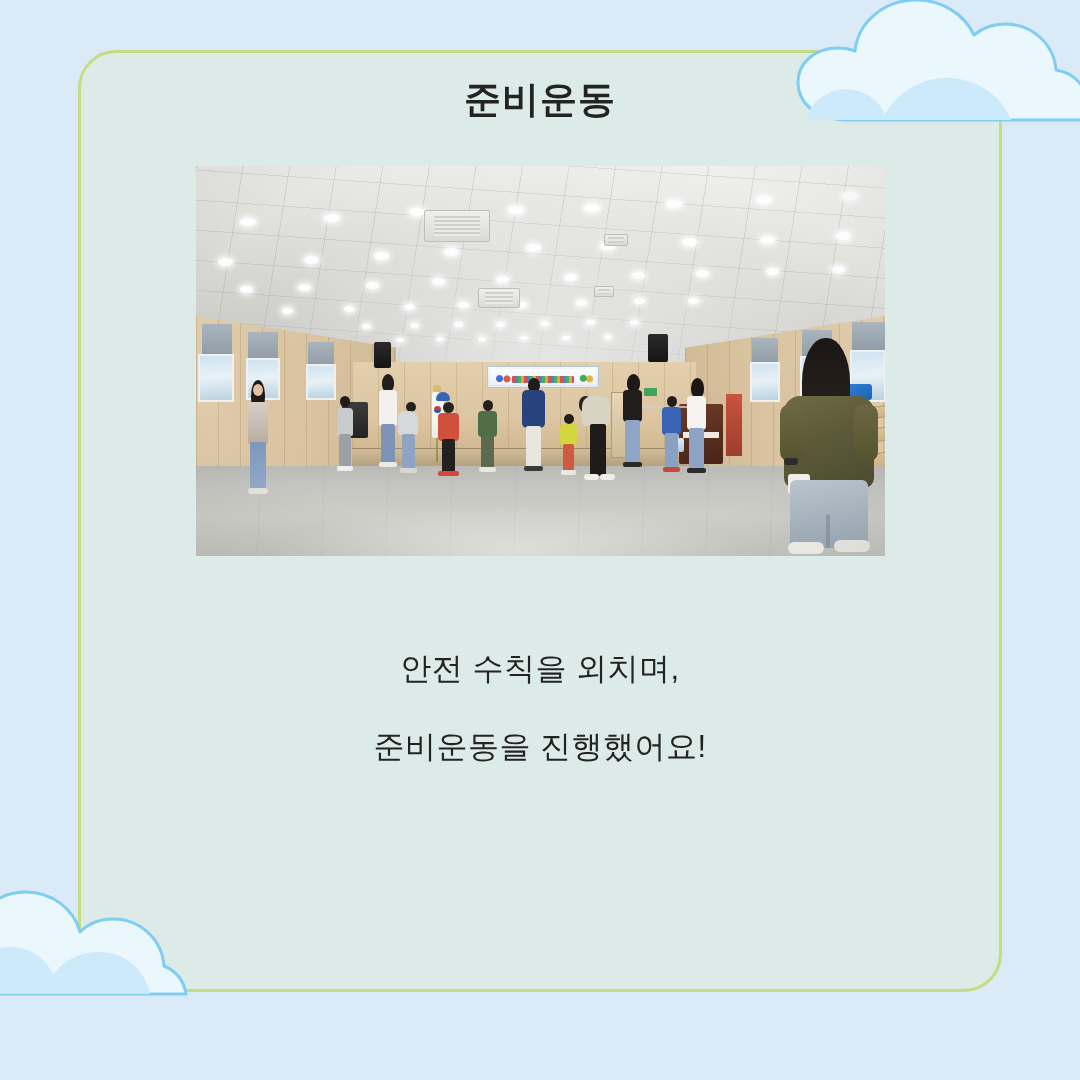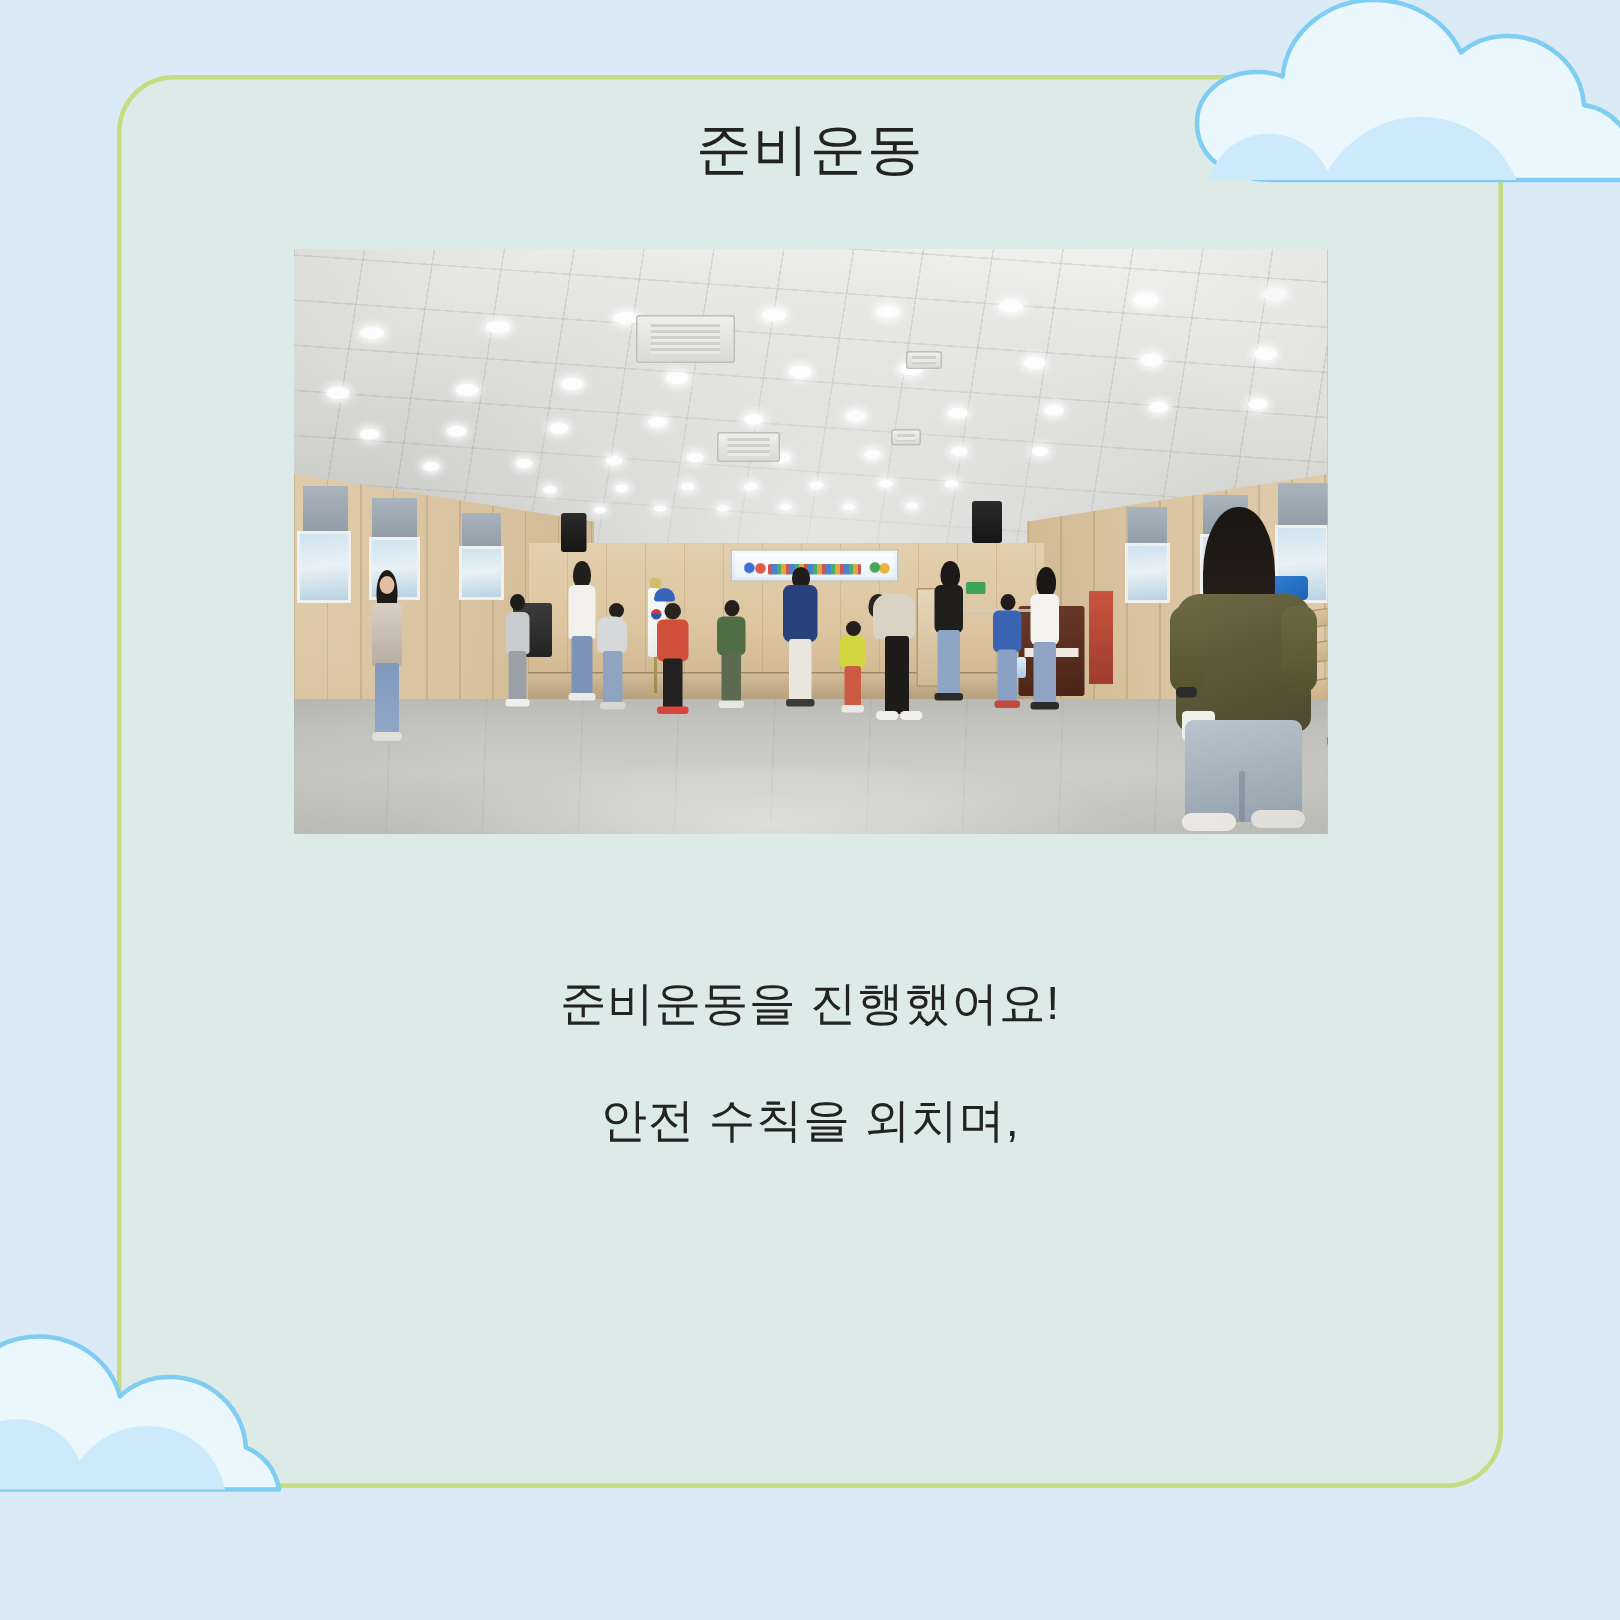--- a/index.html
+++ b/index.html
@@ -25,21 +25,21 @@
   }
 
   
   .title{
     position:absolute;
     left:0;right:0;top:75px;
     text-align:center;
     font-size:37px;
     letter-spacing:1px;
     color:#232323;
-    font-weight:400;
+    font-weight:700;
     z-index:5;
   }
 
   
   .photo{
     position:absolute;
     left:196px;top:166px;
     width:689px;height:390px;
     overflow:hidden;
     background:#9a9a98;
@@ -439,22 +439,22 @@
     <div class="legs" style="left:12px;top:142px;width:78px;height:68px;background:linear-gradient(175deg,#b9c4cd 0%,#a8b5c0 60%,#9dabb7 100%);border-radius:6px 6px 4px 4px;"></div>
     <div class="legs" style="left:48px;top:176px;width:4px;height:34px;background:rgba(120,134,148,.5);"></div>
     <div class="legs" style="left:10px;top:204px;width:36px;height:12px;background:#f2f1ec;border-radius:6px;"></div>
     <div class="legs" style="left:56px;top:202px;width:36px;height:12px;background:#eceae5;border-radius:6px;"></div>
   </div>
 
   <div class="ph-layer" style="left:0;top:0;width:689px;height:390px;background:radial-gradient(ellipse 88% 88% at 50% 45%, rgba(0,0,0,0) 58%, rgba(0,0,0,.10) 100%);"></div>
 </div>
 
 <div class="caption">
+  <div>안전 수칙을 외치며,</div>
   <div>준비운동을 진행했어요!</div>
-  <div>안전 수칙을 외치며,</div>
 </div>
 
 <div class="cloud cloud-tr">
   <svg width="300" height="135" viewBox="0 0 300 135" aria-hidden="true">
     <path d="M58 130 C22 130 6 112 6 92 C6 72 24 58 46 58 C52 58 58 59 63 61
              C66 32 92 10 124 10 C150 10 172 24 182 45
              C190 38 201 34 213 34 C240 34 262 54 264 80
              C283 83 296 98 296 116 C296 121 295 126 293 130 Z" fill="#eaf8fe" stroke="#7fcdf2" stroke-width="3" stroke-linejoin="round"></path>
     <path d="M14 130 C20 108 40 96 62 100 C78 103 88 113 93 124
              C110 96 142 82 172 90 C196 96 212 112 219 130 Z" fill="#cdeafb"></path>

